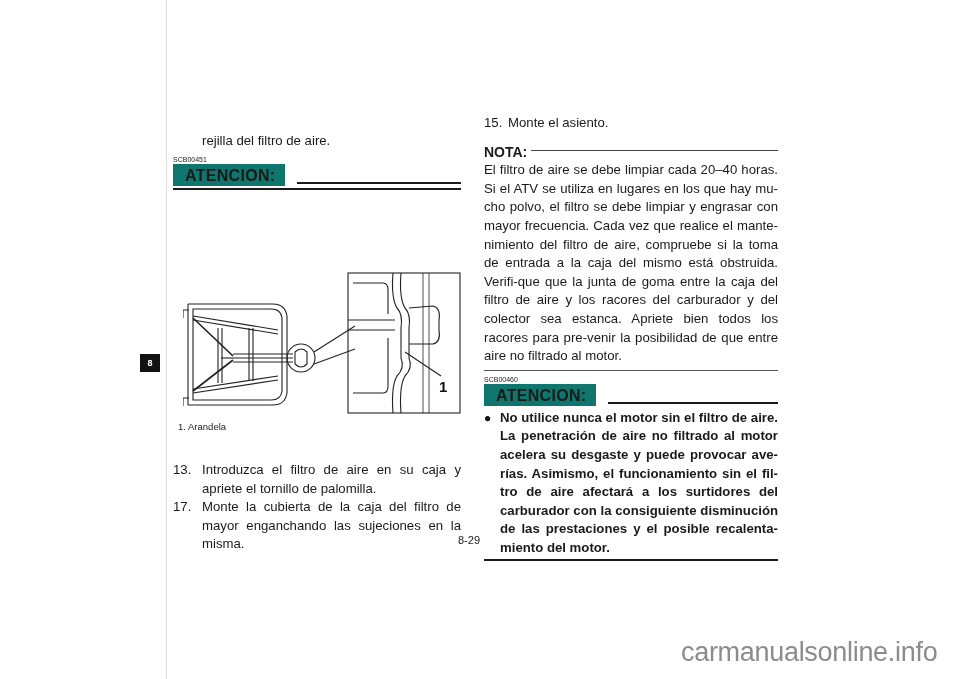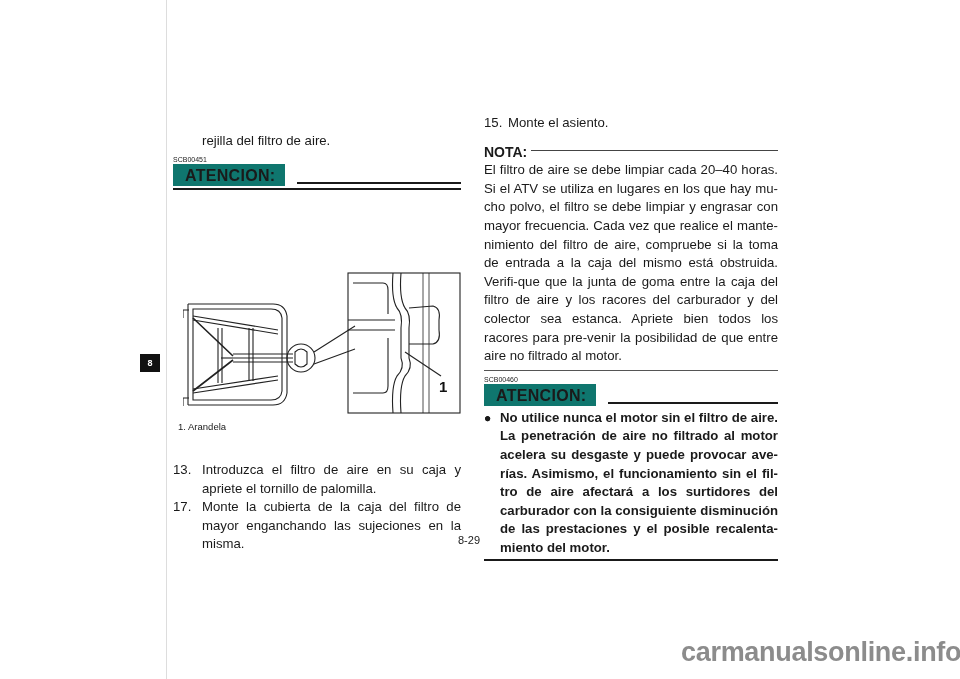--- a/index.html
+++ b/index.html
@@ -24,21 +24,21 @@
   .nota-line { flex:1; border-bottom:1.5px solid #444; margin-left:4px; margin-bottom:3px; }
   .nota-end { border-bottom:1.5px solid #555; margin-top:4px; }
   .bullet { position:relative; padding-left:16px; text-align:justify; }
   .bullet .dot { position:absolute; left:0; top:0; font-size:12px; }
   #figure { position:absolute; left:183px; top:268px; width:280px; height:150px; }
   #caption { position:absolute; left:178px; top:421px; font-size:9.5px; }
   #side-tab { position:absolute; left:140px; top:354px; width:20px; height:18px; background:#111;
               color:#fff; font-size:9px; font-weight:bold; text-align:center; line-height:18px; }
   #side-rule { position:absolute; left:166px; top:0; height:679px; border-left:1px solid #ddd; }
   #page-num { position:absolute; left:458px; top:534px; font-size:11px; }
-  #watermark { position:absolute; left:681px; top:637px; font-size:27px; color:#8c8c8c; letter-spacing:-0.3px;font-weight:bold; }
+  #watermark { position:absolute; left:681px; top:637px; font-size:27px; color:#8c8c8c; letter-spacing:-0.3px; }
 </style>
 </head>
 <body>
 
 <div id="side-rule"></div>
 <div id="side-tab">8</div>
 
 <div id="left" class="col">
   <div class="cont">rejilla del filtro de aire.</div>
   <div class="code">SCB00451</div>

